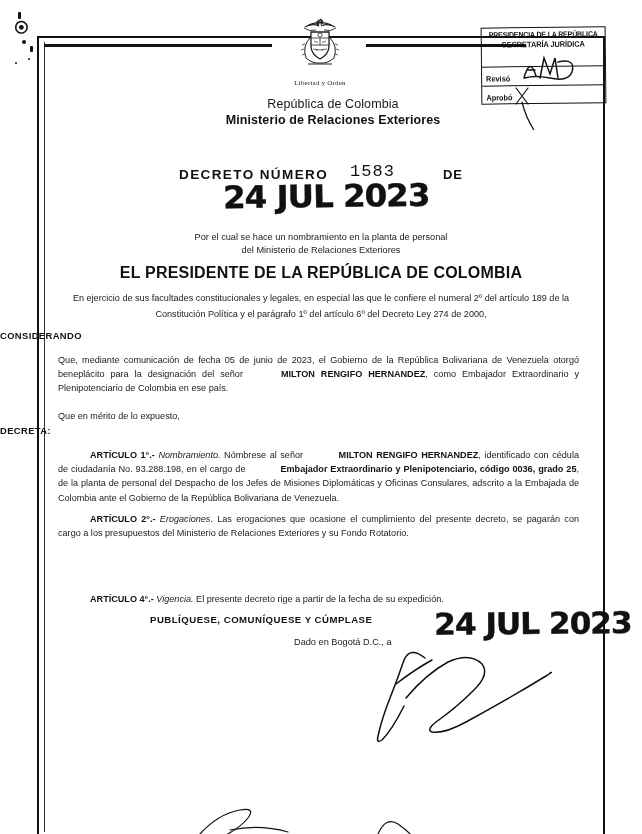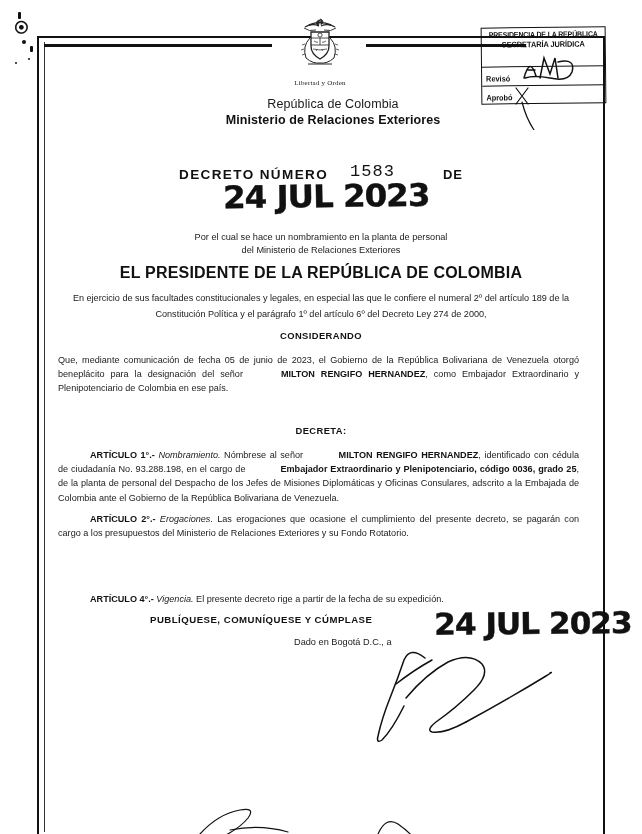--- a/index.html
+++ b/index.html
@@ -245,21 +245,21 @@
     width: 518px;
     top: 290px;
     text-align: center;
     font-size: 9.1px;
     line-height: 16px;
     color: #1a1a1a;
   }
   .center-head {
     position: absolute;
     left: 0; right: 0;
-    text-align: center;
+    text-align: left;
     font-size: 9.4px;
     font-weight: bold;
     color: #111;
     letter-spacing: 0.4px;
   }
   .head-considerando { top: 330px; }
   .head-decreta      { top: 425px; }
 
   .para {
     position: absolute;
@@ -404,20 +404,21 @@
   <div class="pres-line">EL PRESIDENTE DE LA REPÚBLICA DE COLOMBIA</div>
 
   <div class="facultades">En ejercicio de sus facultades constitucionales y legales, en especial las que le confiere el numeral 2º del artículo 189 de la Constitución Política y  el parágrafo 1º del artículo 6º del Decreto Ley 274 de 2000,</div>
 
   <div class="center-head head-considerando">CONSIDERANDO</div>
 
   <div class="para p-considera">
     <span>Que, mediante comunicación de fecha 05 de junio de 2023, el Gobierno de la República Bolivariana de Venezuela otorgó beneplácito para la designación del señor </span><b>MILTON RENGIFO HERNANDEZ</b><span>, como Embajador Extraordinario y Plenipotenciario de Colombia en ese país.</span>
   </div>
 
+  <div class="para p-merito">Que en mérito de lo expuesto,</div>
 
   <div class="center-head head-decreta">DECRETA:</div>
 
   <div class="para p-art1">
     <b>ARTÍCULO 1°.-</b> <i>Nombramiento.</i><span> Nómbrese al señor </span><b>MILTON RENGIFO HERNANDEZ</b><span>, identificado con cédula de ciudadanía No. 93.288.198, en el cargo de </span><b>Embajador Extraordinario y Plenipotenciario, código 0036, grado 25</b><span>, de la planta de personal del Despacho de los Jefes de Misiones Diplomáticas y Oficinas Consulares, adscrito a la Embajada de Colombia ante el Gobierno de la República Bolivariana de Venezuela.</span>
   </div>
 
   <div class="para p-art2">
     <b>ARTÍCULO 2°.-</b> <i>Erogaciones.</i><span> Las erogaciones que ocasione el cumplimiento del presente decreto, se pagarán con cargo a los presupuestos del Ministerio de Relaciones Exteriores y su Fondo Rotatorio.</span>
   </div>

